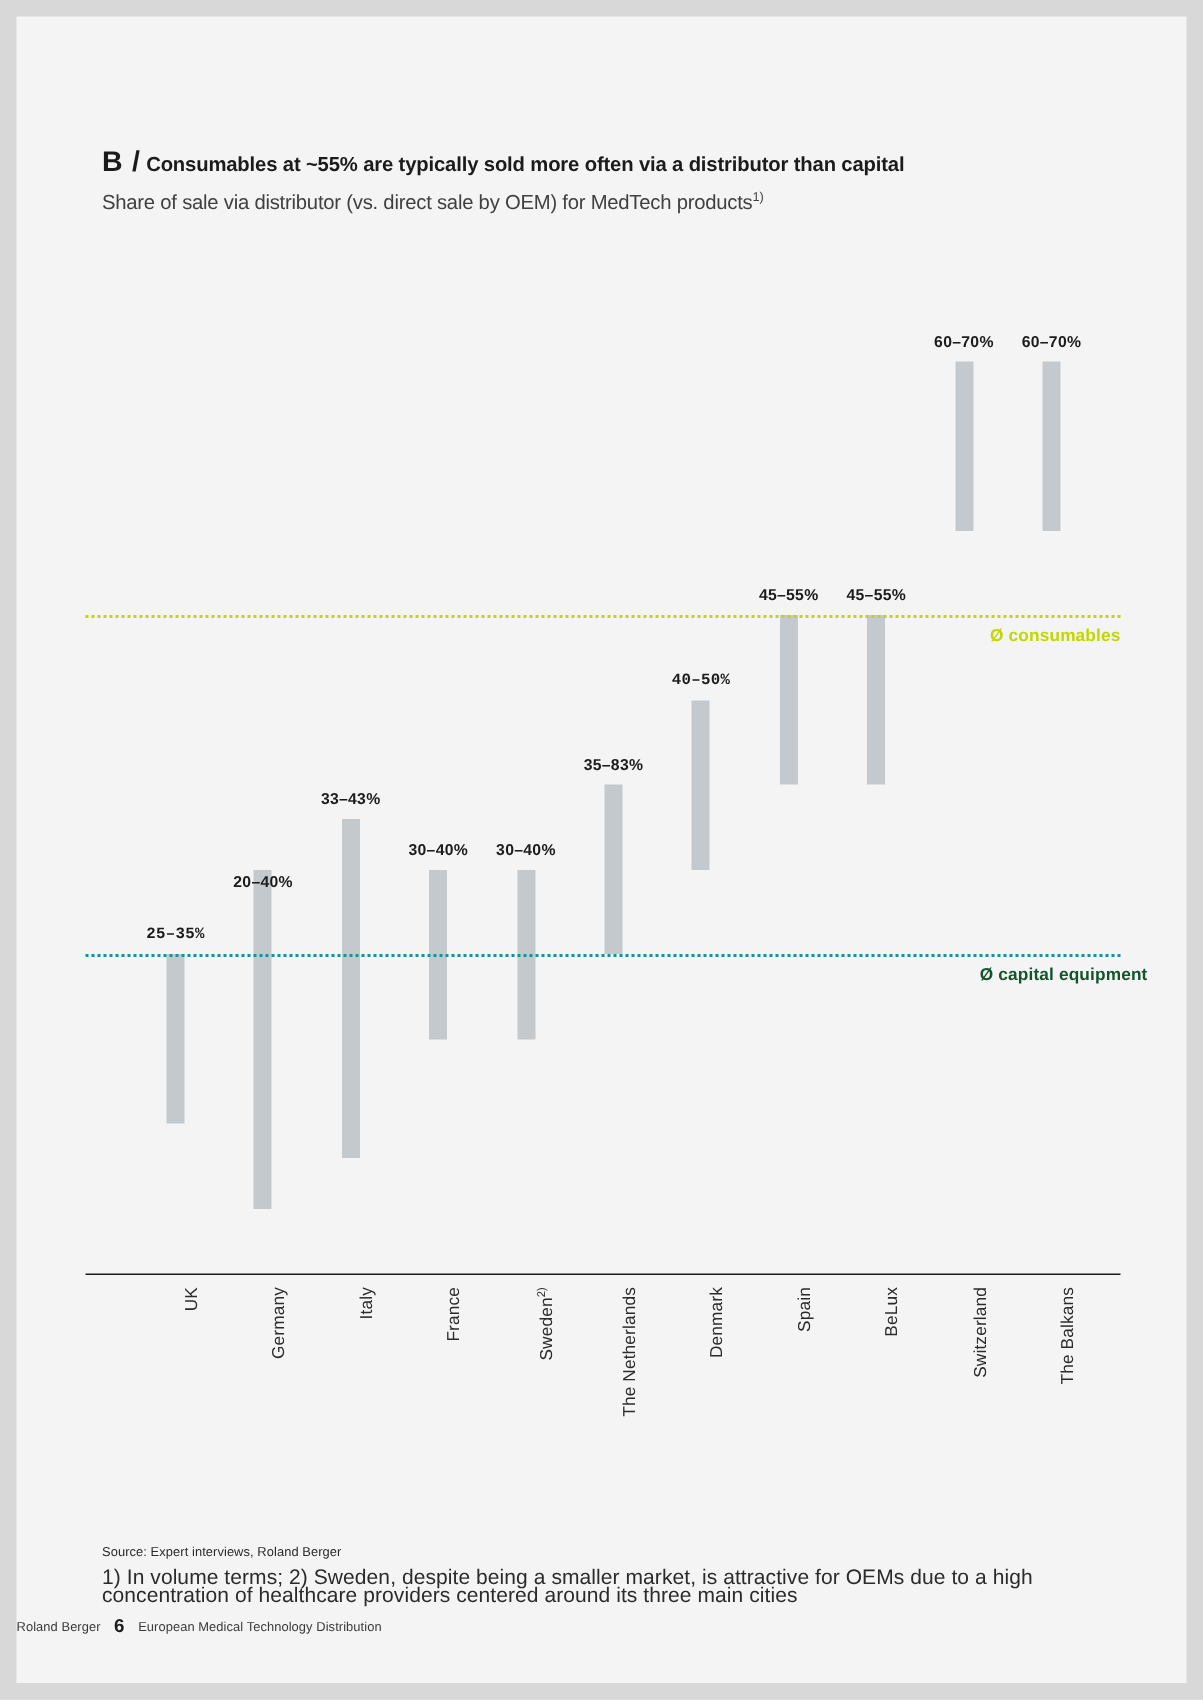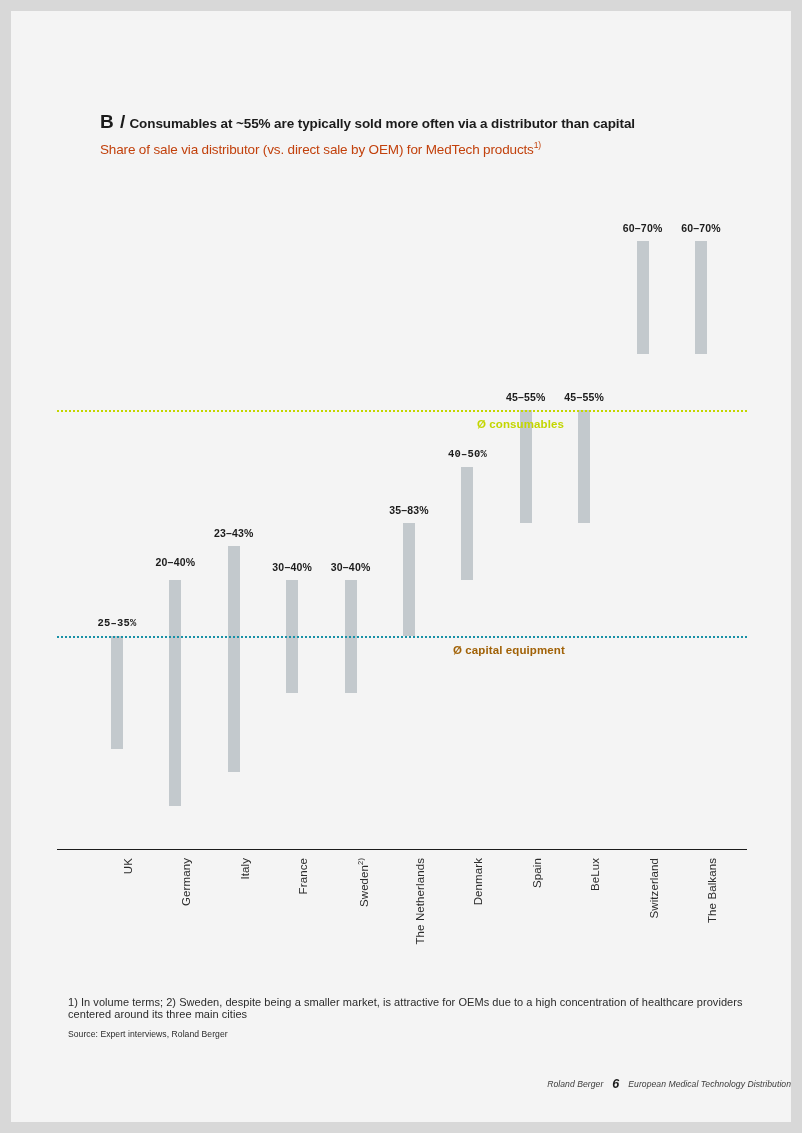--- a/index.html
+++ b/index.html
@@ -20,40 +20,39 @@
     width: 780px;
     height: 1111px;
     background: #f4f4f4;
     box-sizing: border-box;
   }
 
   
   #header {
     position: absolute;
     left: 57px;
-    top: 101px;
-    width: 690px;
-    margin-left: 32px;
+    top: 88px;
+    width: 690px;
   }
   .title-line {
     font-size: 13.5px;
     font-weight: bold;
     color: #1b1b1b;
     line-height: 20px;
     letter-spacing: -0.1px;
   }
   .title-letter {
     font-size: 19px;
     font-weight: bold;
     letter-spacing: 0.5px;
   }
   .subtitle {
     margin-top: 6px;
     font-size: 13.5px;
-    color: #c2410c;
+    color: #404040;
     font-weight: normal;
     letter-spacing: -0.15px;
   }
   .sup { font-size: 8.5px; vertical-align: super; }
 
   
   #plot {
     position: absolute;
     left: 0;
     top: 0;
@@ -76,21 +75,21 @@
   }
   .ref-line {
     position: absolute;
     left: 46px;
     width: 690px;
     height: 0;
     border-top: 2.5px dotted transparent;
   }
   .ref-caption {
     position: absolute;
-    text-align: left;
+    text-align: right;
     white-space: nowrap;
   }
   .ref-caption .ref-name {
     font-size: 11.5px;
     font-weight: bold;
     letter-spacing: 0.1px;
     display: block;
   }
   .ref-caption .ref-val {
     font-size: 21px;
@@ -116,45 +115,44 @@
     transform-origin: left top;
     transform: rotate(-90deg) translateX(-100%);
     letter-spacing: 0.1px;
   }
   .cat-label .sup { font-size: 7.5px; }
 
   
   #footnote {
     position: absolute;
     left: 57px;
-    top: 985px;
-    width: 690px;
-    font-size: 11px;
+    top: 1034px;
+    width: 690px;
+    font-size: 14px;
     color: #2b2b2b;
     line-height: 12px;
     letter-spacing: 0.05px;
   }
   #source {
     position: absolute;
     left: 57px;
     top: 1018px;
     font-size: 8.6px;
     color: #2b2b2b;
     letter-spacing: 0.05px;
   }
   #pagefoot {
     position: absolute;
     left: 0;
     top: 1066px;
     width: 780px;
-    text-align: right;
+    text-align: left;
     font-size: 8.6px;
     color: #3a3a3a;
     letter-spacing: 0.05px;
-    font-style: italic;
   }
   #pagefoot .pg {
     font-size: 12.5px;
     font-weight: bold;
     color: #1b1b1b;
     margin: 0 9px;
     vertical-align: -1px;
   }
 </style>
 </head>
@@ -170,23 +168,23 @@
     <div class="subtitle">
       <span>Share of sale via distributor (vs. direct sale by OEM) for MedTech products</span><span class="sup">1)</span>
     </div>
   </div>
 
   <div id="plot">
     <div id="bars-layer">
         <div class="bar" style="left: 100px; top: 625px; height: 113px; background: rgb(195, 201, 205);"></div>
         <div class="bar-label" style="left: 56px; width: 100px; top: 606px; font-family: Liberation Mono, monospace;">25–35%</div>
         <div class="bar" style="left: 158.4px; top: 568.5px; height: 226px; background: rgb(195, 201, 205);"></div>
-        <div class="bar-label" style="left: 114.4px; width: 100px; top: 545px;">20–40%</div>
+        <div class="bar-label" style="left: 114.4px; width: 100px; top: 571px;">20–40%</div>
         <div class="bar" style="left: 216.8px; top: 534.6px; height: 226px; background: rgb(195, 201, 205);"></div>
-        <div class="bar-label" style="left: 172.8px; width: 100px; top: 515.6px;">23–43%</div>
+        <div class="bar-label" style="left: 172.8px; width: 100px; top: 515.6px;">33–43%</div>
         <div class="bar" style="left: 275.2px; top: 568.5px; height: 113px; background: rgb(195, 201, 205);"></div>
         <div class="bar-label" style="left: 231.2px; width: 100px; top: 549.5px;">30–40%</div>
         <div class="bar" style="left: 333.6px; top: 568.5px; height: 113px; background: rgb(195, 201, 205);"></div>
         <div class="bar-label" style="left: 289.6px; width: 100px; top: 549.5px;">30–40%</div>
         <div class="bar" style="left: 392px; top: 512px; height: 113px; background: rgb(195, 201, 205);"></div>
         <div class="bar-label" style="left: 348px; width: 100px; top: 493px;">35–83%</div>
         <div class="bar" style="left: 450.4px; top: 455.5px; height: 113px; background: rgb(195, 201, 205);"></div>
         <div class="bar-label" style="left: 406.4px; width: 100px; top: 436.5px; font-family: Liberation Mono, monospace;">40–50%</div>
         <div class="bar" style="left: 508.8px; top: 399px; height: 113px; background: rgb(195, 201, 205);"></div>
         <div class="bar-label" style="left: 464.8px; width: 100px; top: 380px;">45–55%</div>
@@ -196,21 +194,21 @@
         <div class="bar-label" style="left: 581.6px; width: 100px; top: 210.5px;">60–70%</div>
         <div class="bar" style="left: 684px; top: 229.5px; height: 113px; background: rgb(195, 201, 205);"></div>
         <div class="bar-label" style="left: 640px; width: 100px; top: 210.5px;">60–70%</div>
       </div>
     <div id="reflines-layer">
         <div class="ref-line" style="top: 399px; border-top-color: rgb(195, 214, 0);"></div>
         <div class="ref-caption" style="color: rgb(195, 214, 0); left: 466px; width: 270px; top: 407px;">
           <span class="ref-name">Ø consumables</span>
         </div>
         <div class="ref-line" style="top: 625px; border-top-color: rgb(23, 144, 166);"></div>
-        <div class="ref-caption" style="color: #a16207; left: 442px; width: 270px; top: 633px;">
+        <div class="ref-caption" style="color: #14532d; left: 484px; width: 270px; top: 633px;">
           <span class="ref-name">Ø capital equipment</span>
         </div>
       </div>
     <div id="axis-line"></div>
     <div id="cats-layer">
         <div class="cat-label" style="left: 111px;">UK</div>
         <div class="cat-label" style="left: 169.4px;">Germany</div>
         <div class="cat-label" style="left: 227.8px;">Italy</div>
         <div class="cat-label" style="left: 286.2px;">France</div>
         <div class="cat-label" style="left: 344.6px;">Sweden<span class="sup">2)</span></div>

